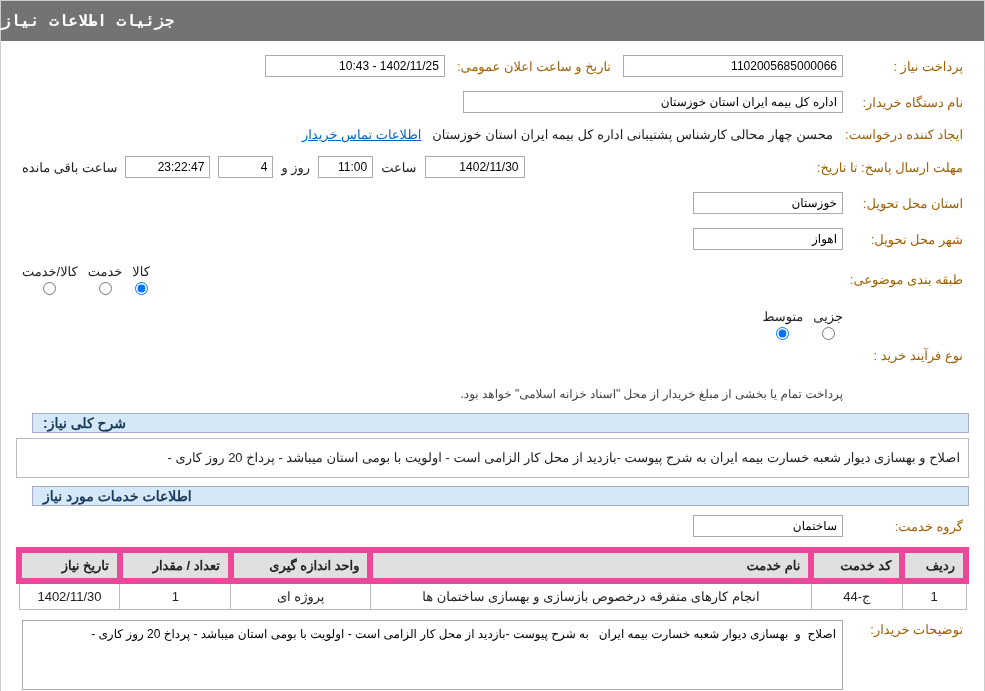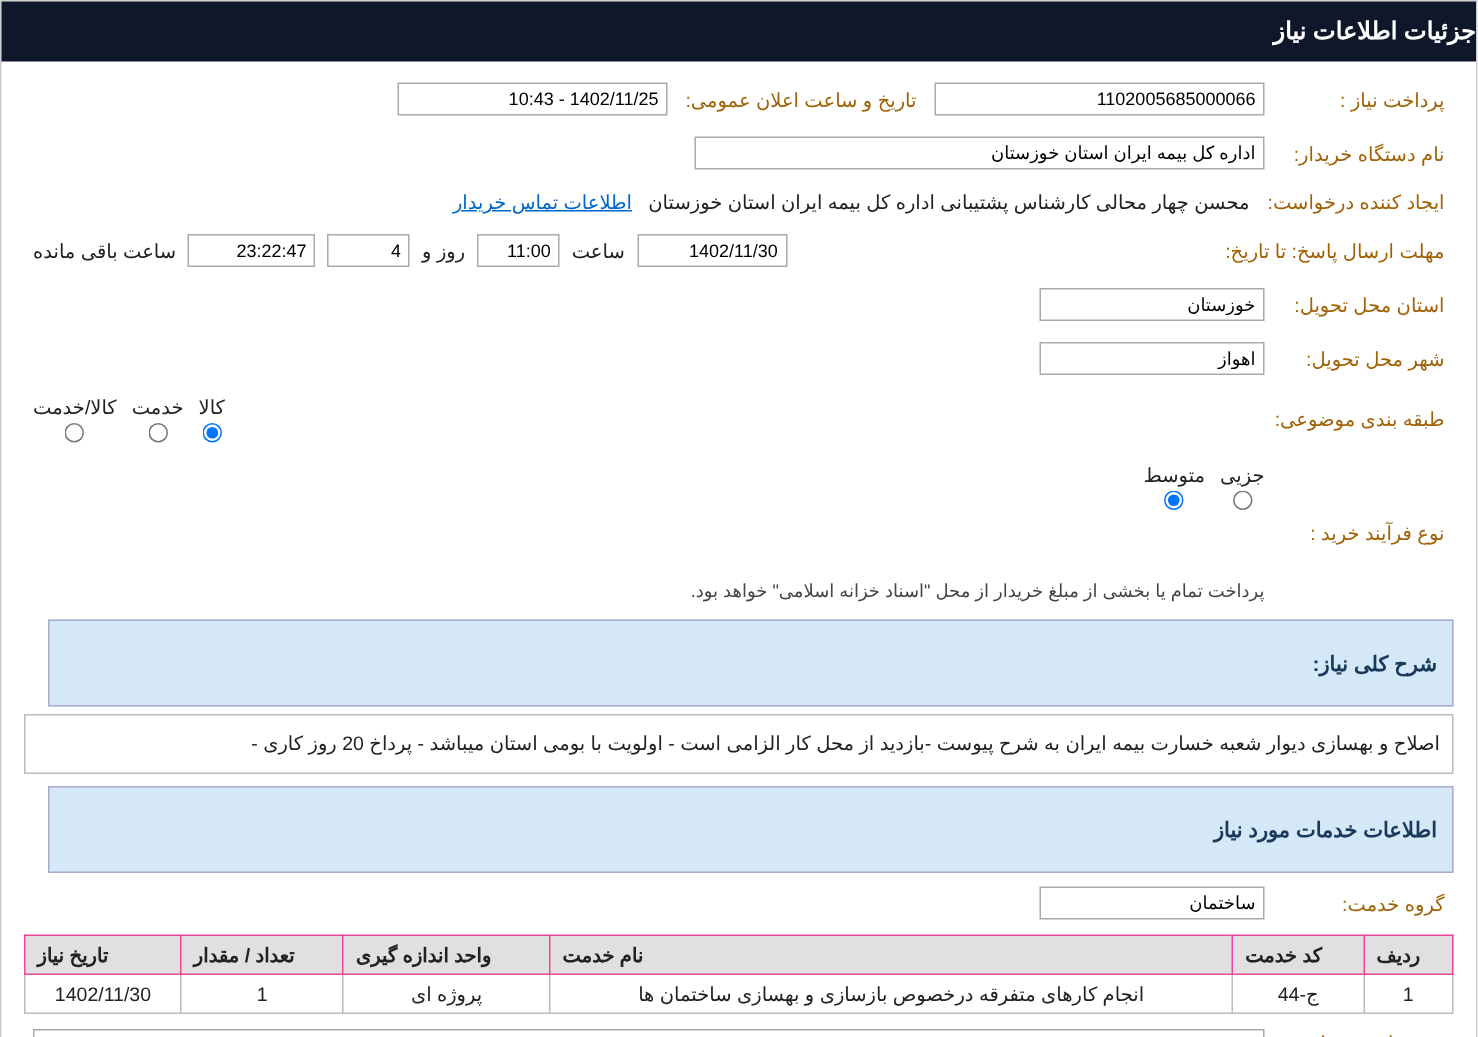--- a/index.html
+++ b/index.html
@@ -10,26 +10,27 @@
       direction: rtl;
       color: #222;
     }
     .page-wrapper {
       max-width: 985px;
       margin: 0 auto;
       background: #fff;
       border: 1px solid #ccc;
     }
     .header-bar {
-      background: #0f172a;
+      background: #737373;
       color: #fff;
-      text-align: right;
+      text-align: left;
       padding: 10px 0;
       font-size: 16px;
       font-weight: bold;
+      font-family: Liberation Mono, monospace;
     }
     .content {
       padding: 10px 15px;
     }
     .info-table {
       width: 100%;
       border-collapse: collapse;
       margin-bottom: 6px;
     }
     .info-table td {
@@ -53,37 +54,37 @@
       font-size: 12px;
       font-family: Tahoma, Arial, sans-serif;
       direction: rtl;
     }
     .input-wide { width: 220px; }
     .input-xsmall { width: 55px; }
     .link-blue { color: #0066cc; text-decoration: underline; cursor: pointer; }
     .section-title {
       background: #d4e8f7;
       border: 1px solid #aac;
-      padding: 20px 10px;
+      padding: 1px 10px;
       font-size: 14px;
       font-weight: bold;
       margin: 8px 0 5px 16px;
-      text-align: right;
+      text-align: left;
       color: #1a3a5c;
     }
     .data-table {
       width: 100%;
       border-collapse: collapse;
       margin-bottom: 6px;
     }
     .data-table th {
       background: #e0e0e0;
-      border: 1px solid #ec4899;
+      border: 6px solid #ec4899;
       padding: 5px 8px;
-      text-align: left;
+      text-align: right;
       font-weight: bold;
     }
     .data-table td {
       border: 1px solid #bbb;
       padding: 5px 8px;
       text-align: center;
     }
     .notes-box {
       border: 1px solid #aaa;
       background: #fff;

